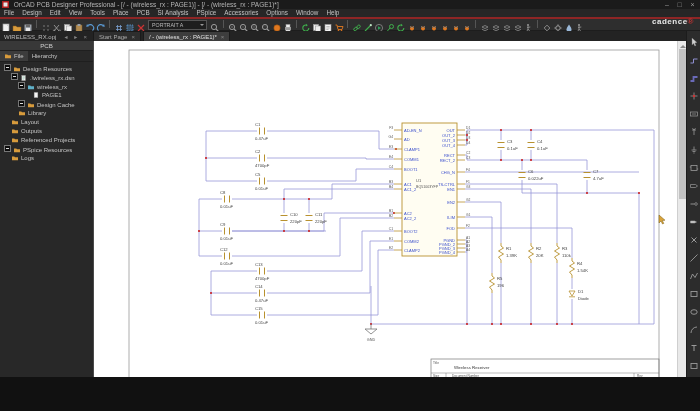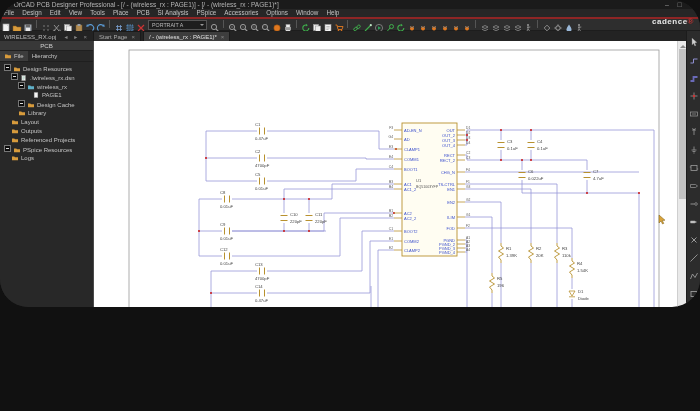--- a/index.html
+++ b/index.html
@@ -1,17 +1,17 @@
 <!DOCTYPE html>
 <html><head>
 <meta charset="utf-8">
 <style>
   html,body{margin:0;padding:0;background:#111;}
-  #app{position:relative;width:700px;height:307px;background:#262626;overflow:hidden;
-       font-family:"Liberation Sans",sans-serif;color:#c8c8c8;border-radius:28px;-webkit-font-smoothing:antialiased;}
+  #app{position:relative;width:700px;height:377px;background:#262626;overflow:hidden;
+       font-family:"Liberation Sans",sans-serif;color:#c8c8c8;-webkit-font-smoothing:antialiased;}
   
   #titlebar{position:absolute;left:0;top:0;width:700px;height:9px;background:#1b1b1b;
             font-size:6.5px;line-height:9px;color:#b5b5b5;white-space:nowrap;}
   #titlebar .appicon{display:inline-block;width:7px;height:7px;margin:1px 3px 0 2px;vertical-align:top;}
   #win-controls{position:absolute;right:2px;top:0;height:9px;line-height:9px;}
   #win-controls span{display:inline-block;width:11px;text-align:center;color:#9a9a9a;font-size:7px;cursor:default;}
   #brand{position:absolute;right:6px;top:17px;font-size:8px;font-weight:bold;color:#e8e8e8;letter-spacing:.5px;}
   #brand i{font-style:normal;color:#c33;}
   #menubar{position:absolute;left:0;top:9px;width:700px;height:8px;background:#262626;font-size:6.3px;line-height:8px;}
   #menubar span{padding:0 4px;color:#c2c2c2;cursor:default;}

